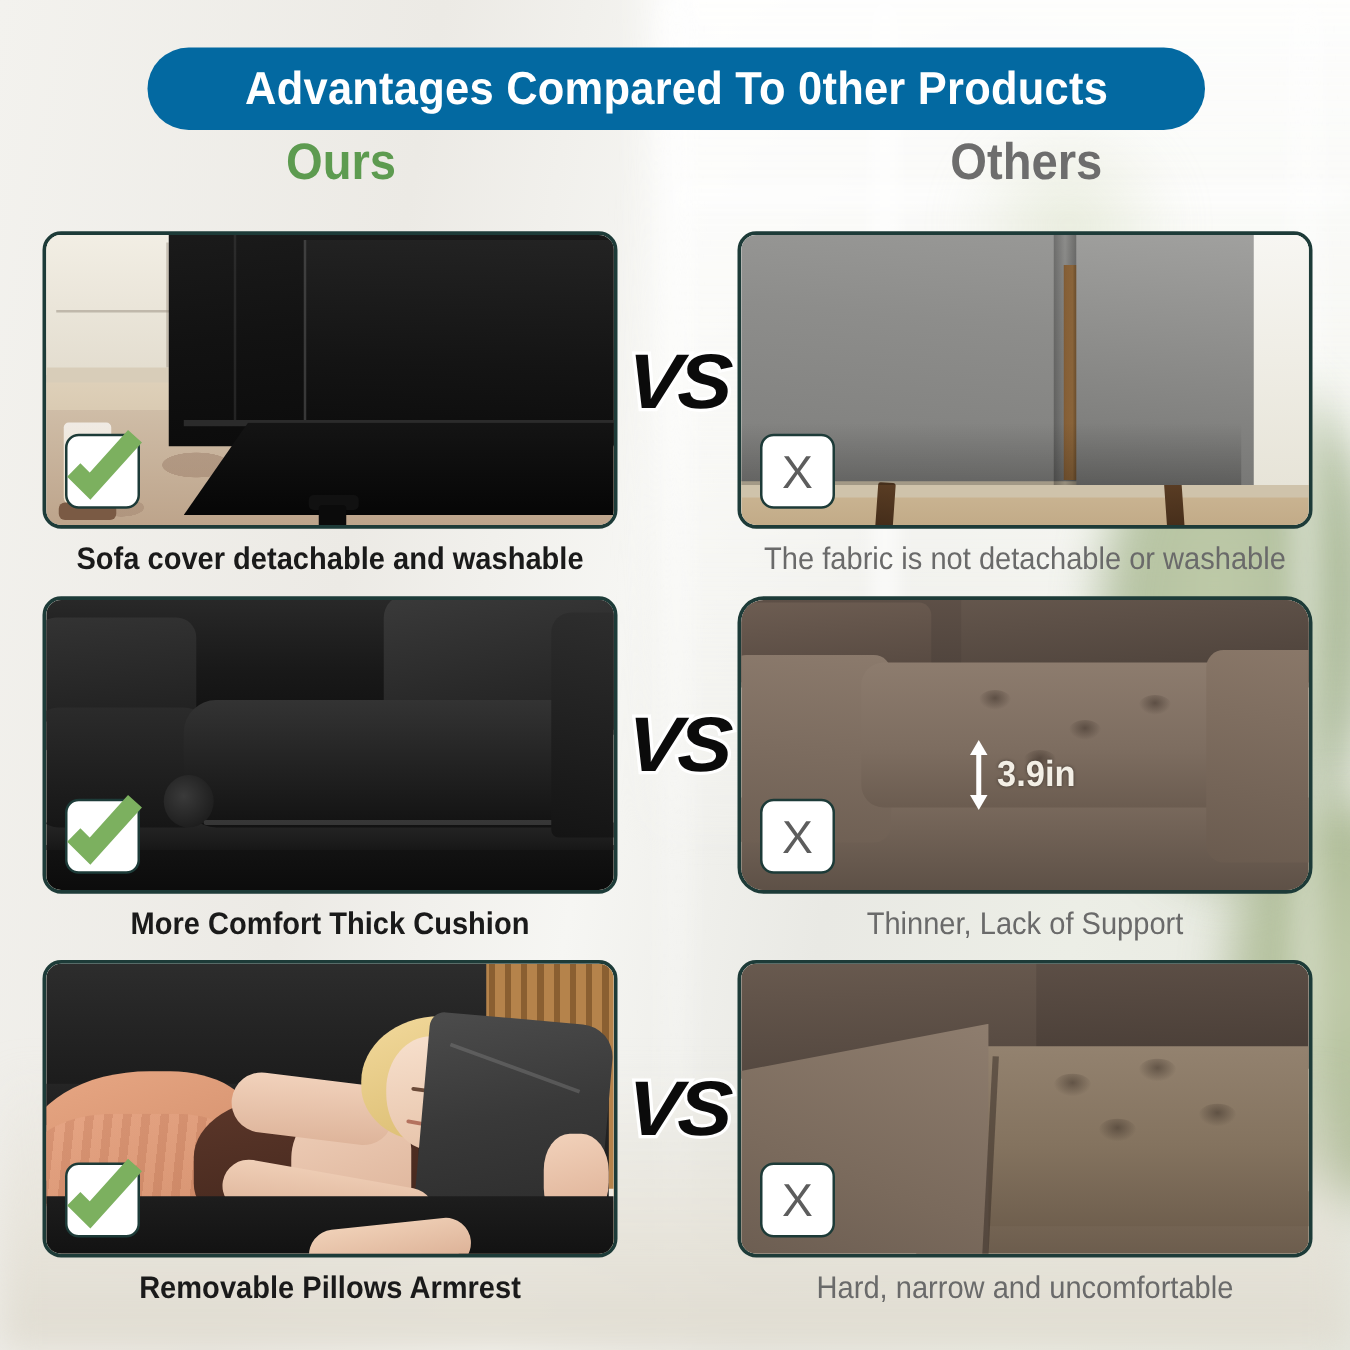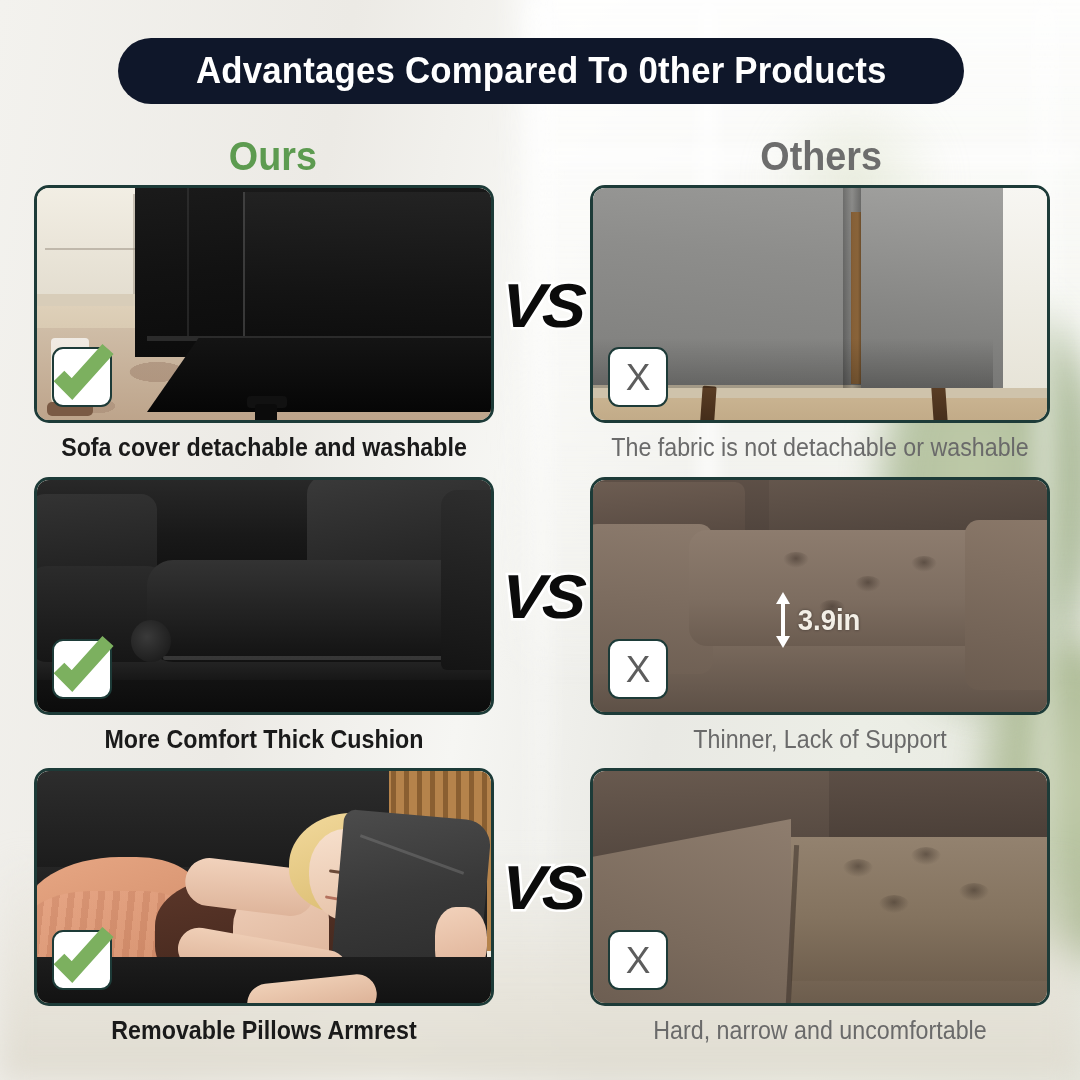--- a/index.html
+++ b/index.html
@@ -50,21 +50,21 @@
   .banner-text{
     color:#ffffff;
     font-size:37px;font-weight:700;
     letter-spacing:.2px;
     white-space:nowrap;
     transform:scaleX(.94);
     font-family:"Liberation Sans", sans-serif;
   }
 
   
-  .col-headers{position:absolute;left:0;top:133px;width:1080px;height:58px;z-index:6;}
+  .col-headers{position:absolute;left:0;top:106px;width:1080px;height:58px;z-index:6;}
   .col-head{
     position:absolute;top:0;font-size:41px;font-weight:700;
     transform:scaleX(.92);
   }
   .col-head.ours{left:225px;color:#5d9b50;}
   .col-head.others{left:755px;color:#6d6d6d;}
 
   
   .grid{position:absolute;left:0;top:0;width:1080px;height:1080px;z-index:5;}
 
@@ -362,21 +362,21 @@
   <div class="bg-mullion" style="left:700px;top:0;width:16px;height:560px;"></div>
   <div class="bg-mullion" style="left:540px;top:150px;width:540px;height:14px;"></div>
   <div class="bg-plant" style="left:880px;top:300px;width:230px;height:420px;background:radial-gradient(ellipse at 40% 40%,#97ab72,#6f8a52 60%,rgba(120,150,90,0) 72%);"></div>
   <div class="bg-plant" style="left:980px;top:640px;width:180px;height:330px;background:radial-gradient(ellipse at 50% 45%,#a6b782,#7d9459 62%,rgba(125,148,89,0) 74%);"></div>
   <div class="bg-plant" style="left:760px;top:90px;width:190px;height:180px;background:radial-gradient(ellipse at 50% 50%,#cfd7b6,rgba(200,212,170,0) 70%);opacity:.45;"></div>
   <div class="bg-vstripe" style="left:528px;"></div>
   <div class="bg-vstripe" style="left:1032px;"></div>
   <div class="bg-floor"></div>
 </div>
 
-<div class="banner" id="banner" style="background: #0f172a;">
+<div class="banner" id="banner" style="background: #0369a1;">
   <span class="banner-text">Advantages Compared To 0ther Products</span>
 </div>
 
 <div class="col-headers">
   <div class="col-head ours" style="color: rgb(93, 155, 80);">Ours</div>
   <div class="col-head others" style="color: rgb(109, 109, 109);">Others</div>
 </div>
 
 <div class="grid">
 
@@ -457,21 +457,21 @@
       </svg>
     </div>
     <div class="caption ours" style="top:248px;">More Comfort Thick Cushion</div>
   </div>
 
   <div class="vs" style="left:492px;top:553px;">
     <span class="vs-text">VS</span>
   </div>
 
   <div class="cell" style="left:590px;top:477px;width:460px;height:238px;">
-    <div class="card" style="width: 460px; height: 238px; border-color: rgb(29, 59, 56);">
+    <div class="card" style="width: 460px; height: 238px; border-color: rgb(29, 59, 56); border-radius: 21px;">
       <div class="photo p-r2r">
 
         <div class="winbright"></div>
         <div class="bk"></div>
         <div class="bkL"></div>
         <div class="bkR"></div>
         <div class="plinth"></div>
         <div class="lower"></div>
         <div class="armLeft"></div>
         <div class="seat"></div>

